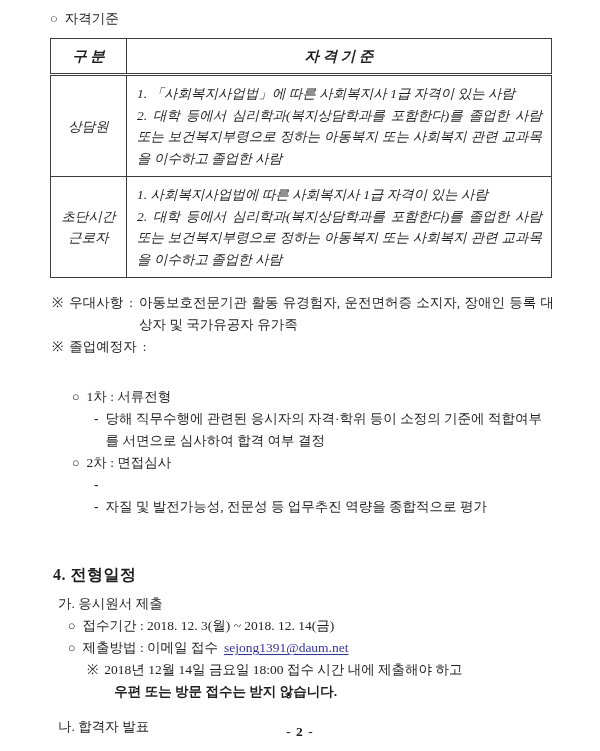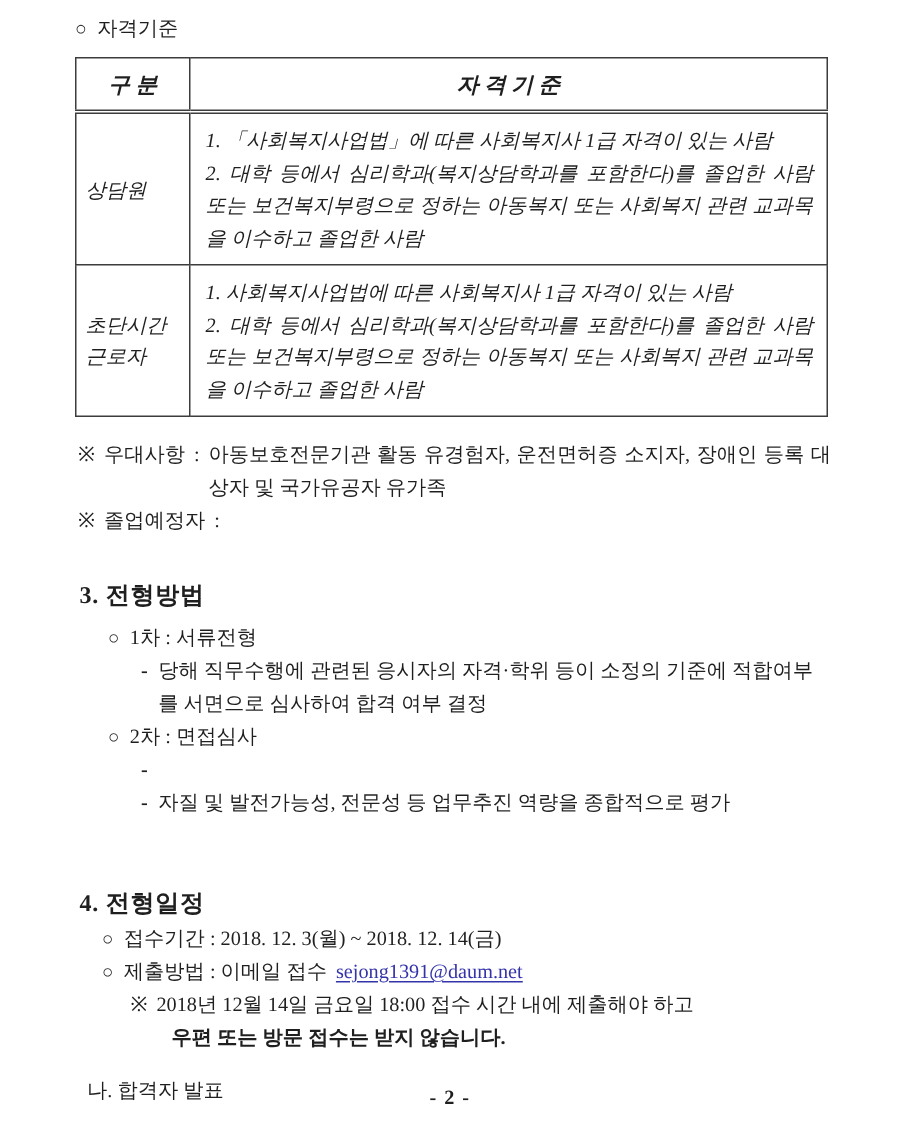--- a/index.html
+++ b/index.html
@@ -34,21 +34,21 @@
   table.qual-table thead th {
     border-bottom: 3.5px double #3c3c3c;
     height: 32px;
     font-weight: bold;
     font-size: 14.5px;
     text-align: center;
     vertical-align: middle;
   }
   col.col-cat { width: 76px; }
   td.cat-cell {
-    text-align: left;
+    text-align: center;
     vertical-align: middle;
     padding: 4px 6px;
     line-height: 21px;
   }
   td.crit-cell {
     padding: 7px 9px 7px 10px;
     vertical-align: middle;
   }
   td.crit-cell .crit-line {
     line-height: 21.5px;
@@ -147,21 +147,20 @@
       <span class="note-text">아동보호전문기관 활동 유경험자, 운전면허증 소지자, 장애인 등록 대상자 및 국가유공자 유가족</span>
     </div>
     <div class="note-row">
       <span class="marker">※</span>
       <span class="note-label">졸업예정자</span>
       <span class="note-sep">:</span>
     </div>
   </div>
 
   <div class="sec3">
-    <div class="section-heading">3. 전형방법</div>
     <div class="body">
       <div class="circ-item">
         <span class="circle">○</span>
         <span class="txt">1차 : 서류전형</span>
       </div>
       <div class="dash-item">
         <span class="dash">-</span>
         <span class="txt">당해 직무수행에 관련된 응시자의 자격·학위 등이 소정의 기준에 적합여부를 서면으로 심사하여 합격 여부 결정</span>
       </div>
       <div class="circ-item">
@@ -174,20 +173,21 @@
       <div class="dash-item">
         <span class="dash">-</span>
         <span class="txt">자질 및 발전가능성, 전문성 등 업무추진 역량을 종합적으로 평가</span>
       </div>
     </div>
   </div>
 
   <div class="sec4">
     <div class="section-heading">4. 전형일정</div>
 
+    <div class="sub-label">가. 응시원서 제출</div>
 
     <div class="circ-item">
       <span class="circle">○</span>
       <span class="txt">접수기간 : 2018. 12. 3(월) ~ 2018. 12. 14(금)</span>
     </div>
 
     <div class="circ-item">
       <span class="circle">○</span>
       <span class="txt">제출방법 : 이메일 접수</span>
       <a href="#" class="email-link">sejong1391@daum.net</a>

